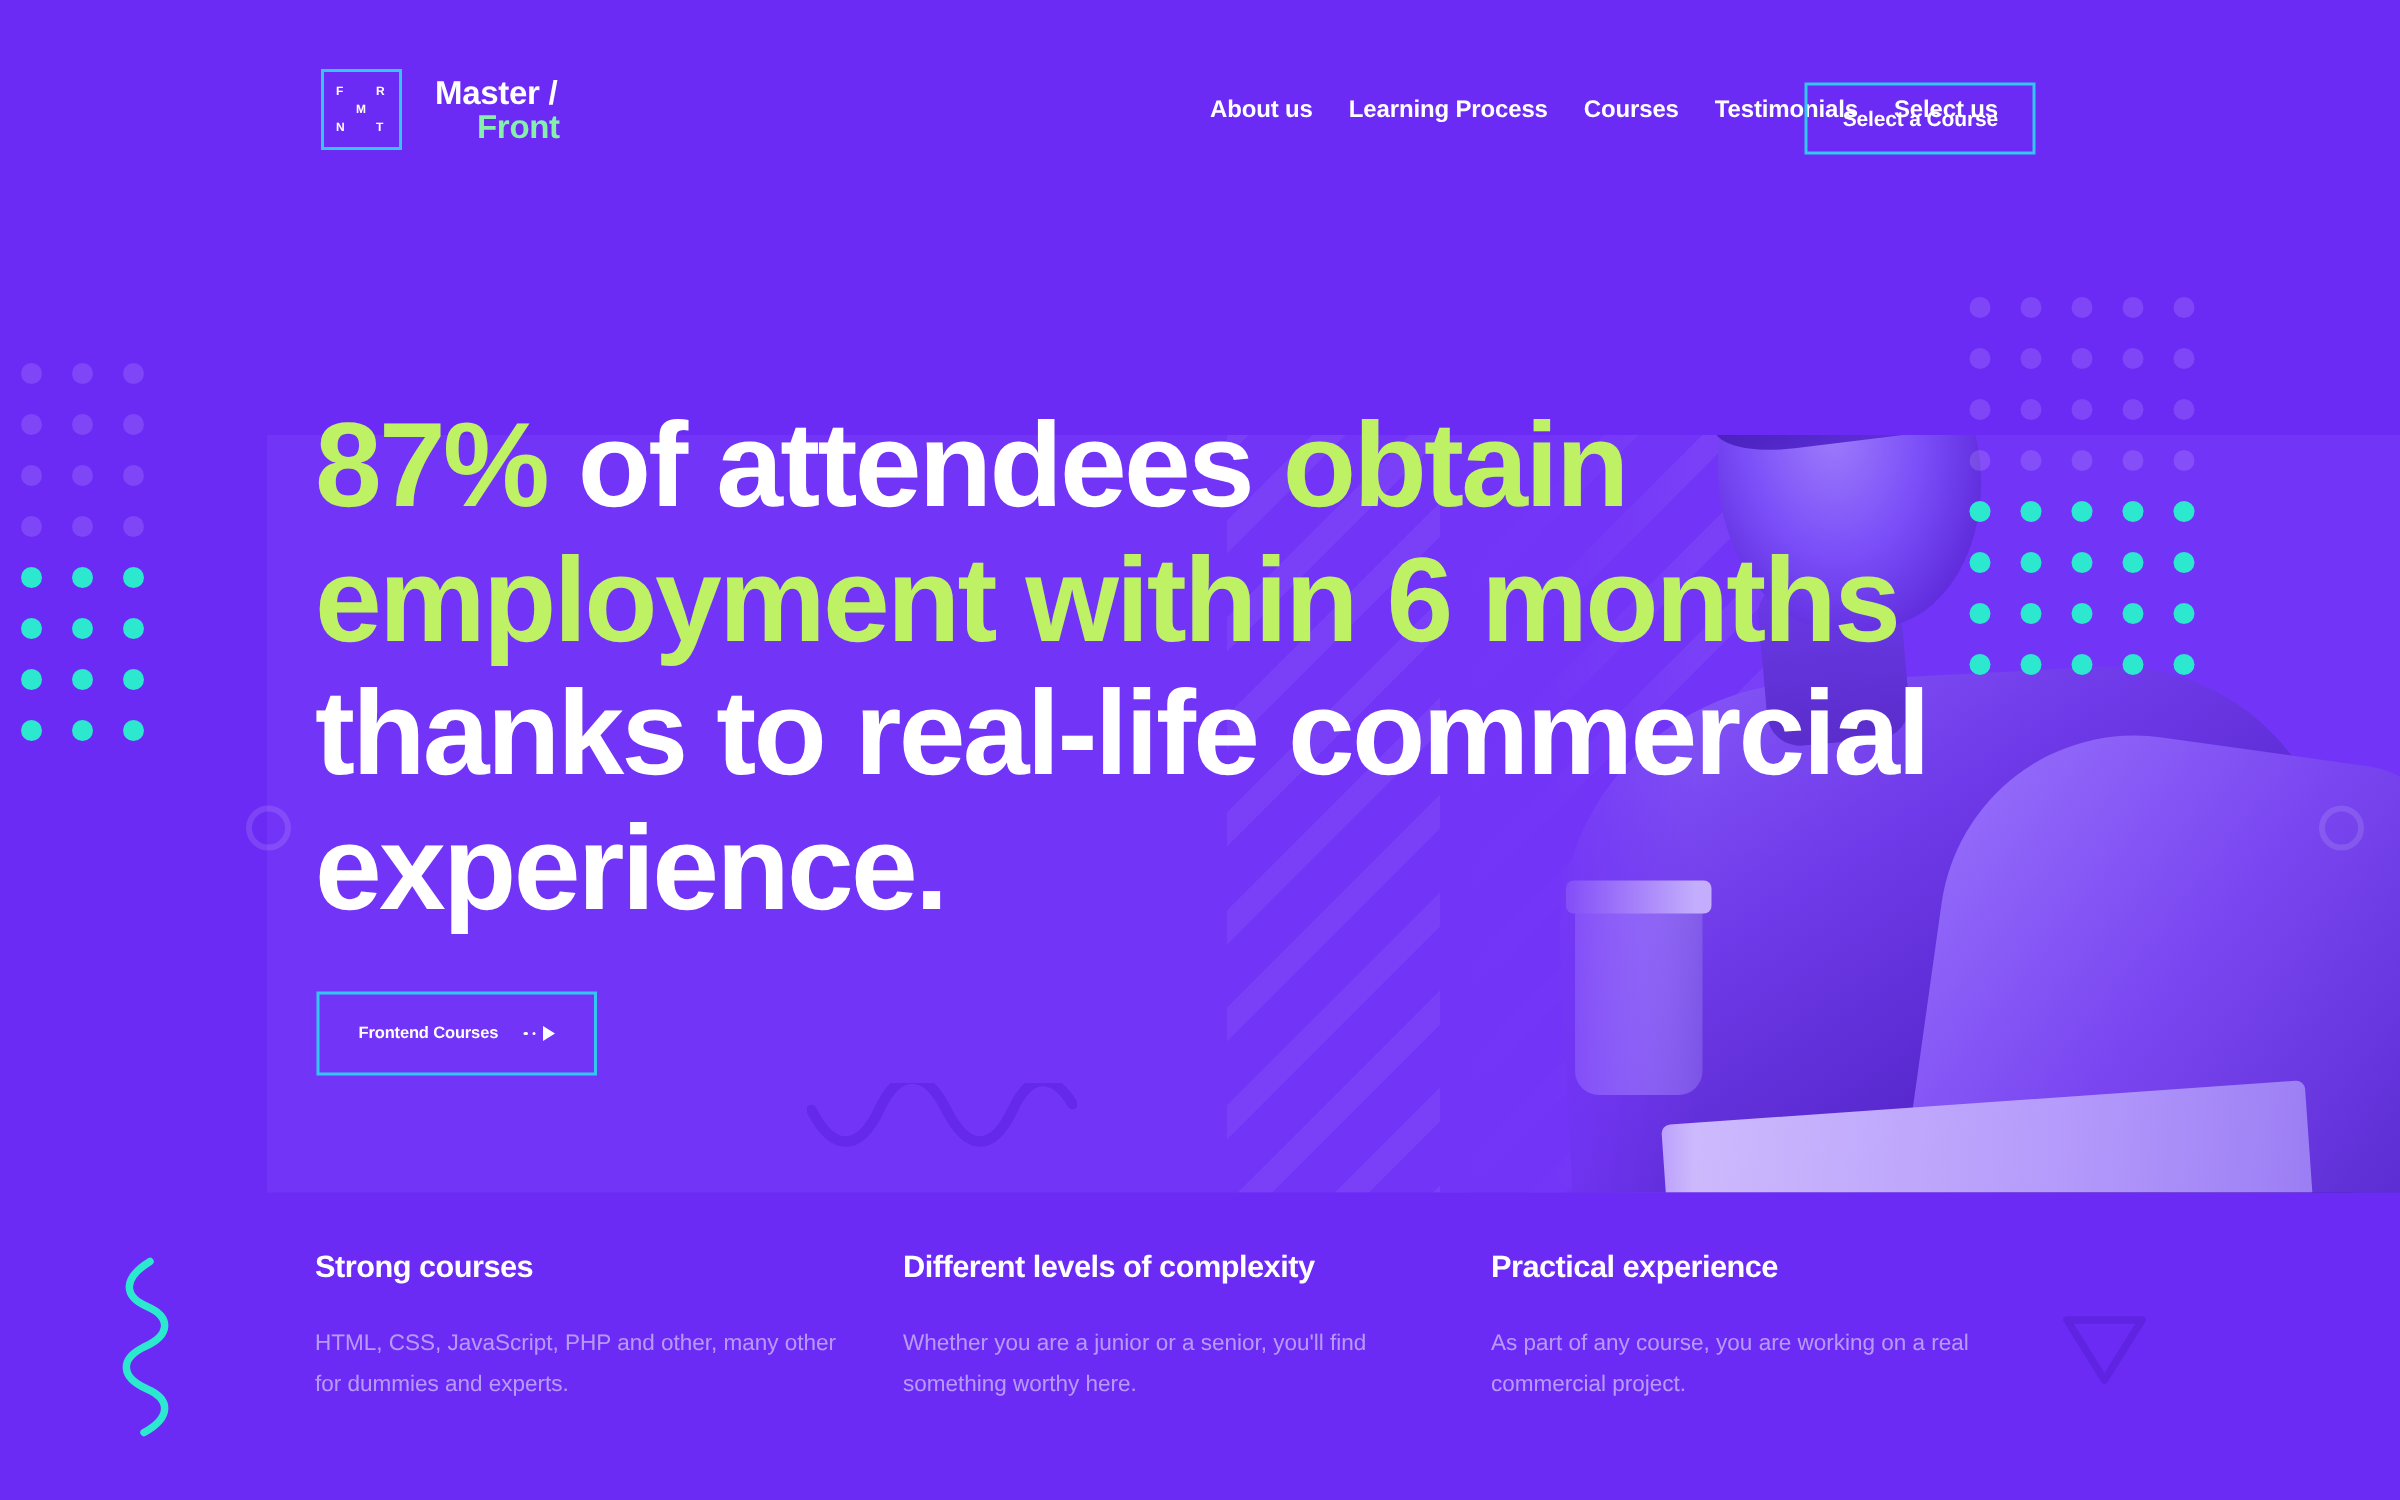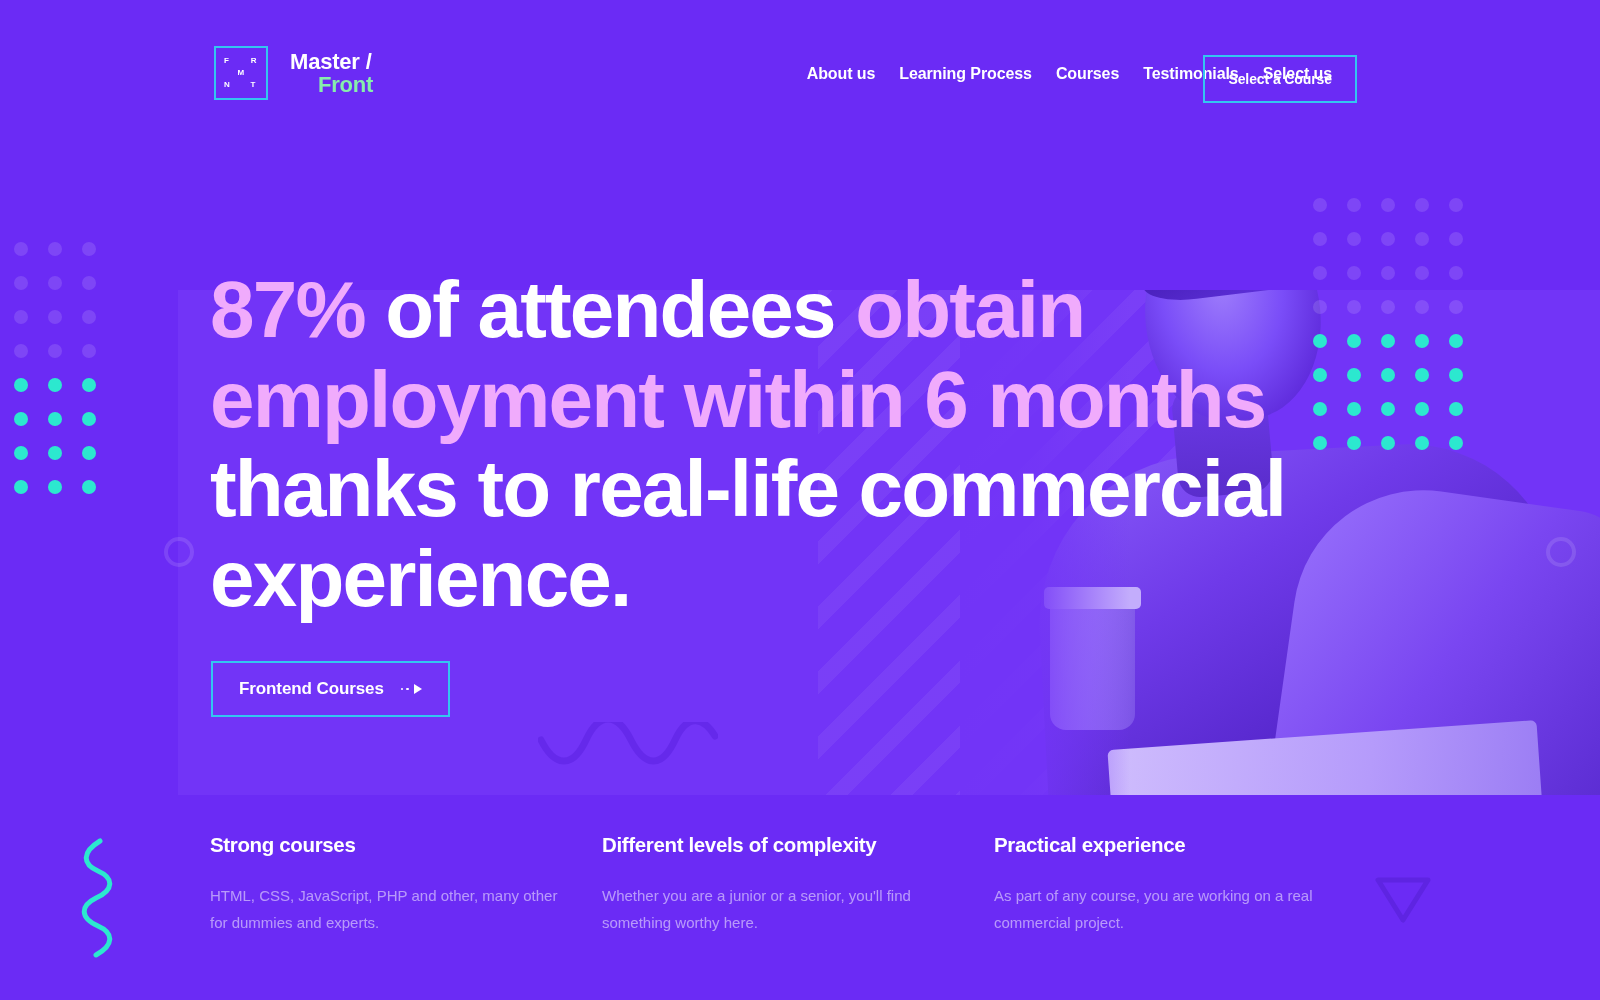--- a/index.html
+++ b/index.html
@@ -123,30 +123,30 @@
     position:absolute; left:0; top:0; width:170px; height:600px;
     background:linear-gradient(90deg,#7234F7 0%, rgba(114,52,247,.86) 45%, rgba(114,52,247,0) 100%);
   }
 
   
   .headline{
     position:absolute; left:210px; top:265px; width:1180px; z-index:20;
     font-size:80px; font-weight:700; line-height:1.12; letter-spacing:-1.8px;
     color:#ffffff;
   }
-  .headline .accent{ color:#f0abfc; }
+  .headline .accent{ color:#bef264; }
 
   
   .cta-hero{
     position:absolute; left:211px; top:661px; z-index:25;
     border:2px solid #33C6F0; background:transparent; cursor:pointer;
     padding:0 26px; height:56px;
     display:flex; align-items:center; gap:17px;
   }
-  .cta-hero .lbl{ color:#ffffff; font-size:17px; font-weight:700; letter-spacing:-.1px; }
+  .cta-hero .lbl{ color:#ffffff; font-size:11px; font-weight:700; letter-spacing:-.1px; }
   .cta-hero .arw{ color:#ffffff; font-size:13px; letter-spacing:1px; line-height:1; display:flex; align-items:center; gap:3px;}
   .cta-hero .arw .dot{ width:2.5px; height:2.5px; background:#fff; border-radius:50%; display:inline-block;}
   .cta-hero .arw .tri{
     width:0;height:0;border-left:8px solid #fff;border-top:5px solid transparent;border-bottom:5px solid transparent;
     display:inline-block; margin-left:2px;
   }
 
   
   .dots{ position:absolute; display:grid; z-index:10; }
   .dots i{ border-radius:50%; display:block; }

